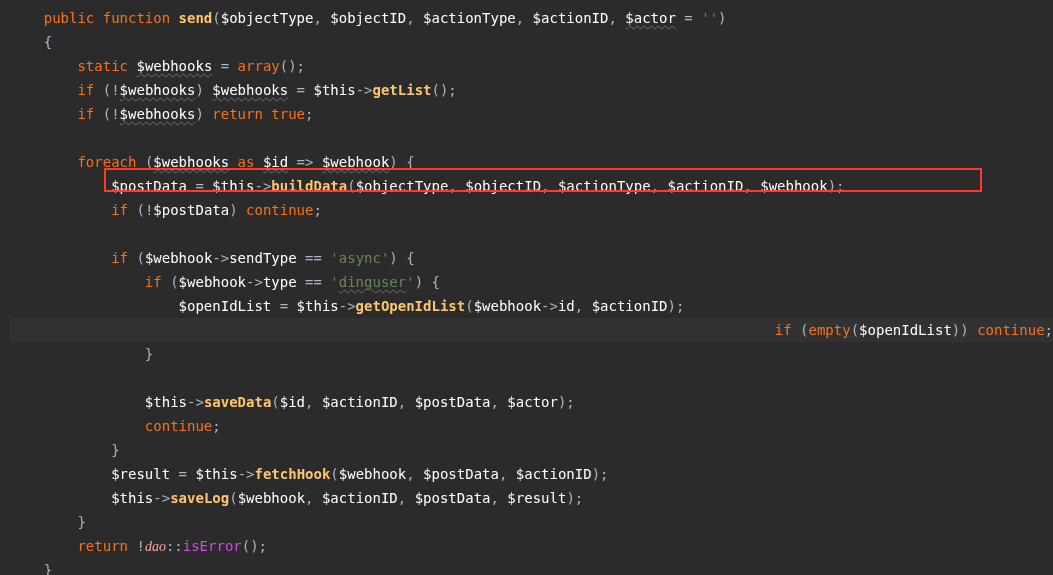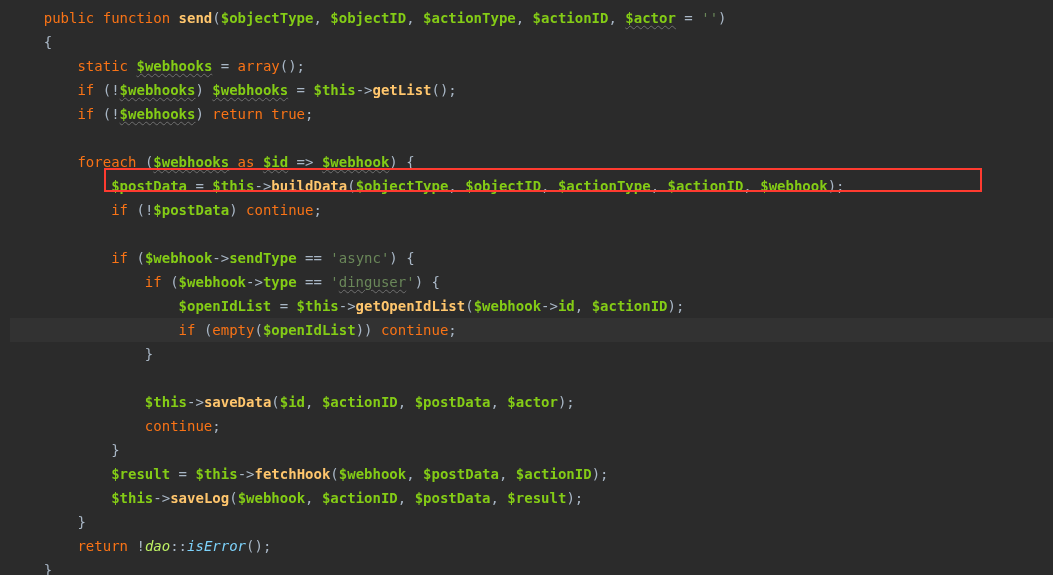--- a/index.html
+++ b/index.html
@@ -19,29 +19,30 @@
     padding: 6px 0 6px 10px;
     white-space: pre;
   }
   .code-line {
     display: block;
     position: relative;
     height: 24px;
   }
   .highlighted-line {
     background: #323232;
+    text-align: right;
   }
   .kw { color: #f97316; }
   .fn { color: #ffc66d; font-weight: bold; }
-  .var { color: #84cc16; font-weight: bold; }
+  .var { color: #ffffff; }
   .str { color: #6a8759; }
   .punc { color: #a9b7c6; }
   .op { color: #a9b7c6; }
-  .cls { color: #bef264; font-style: italic; }
-  .smeth { color: #7dd3fc; font-style: italic; }
+  .cls { color: #fca5a5; font-style: italic; font-family: Liberation Serif, serif; }
+  .smeth { color: #d946ef; }
   .underline {
     text-decoration: underline;
     text-decoration-style: wavy;
     text-decoration-color: #707070;
     text-decoration-thickness: 1px;
     text-underline-offset: 2px;
   }
   .redbox {
     position: absolute;
     border: 2px solid #ff3b30;

